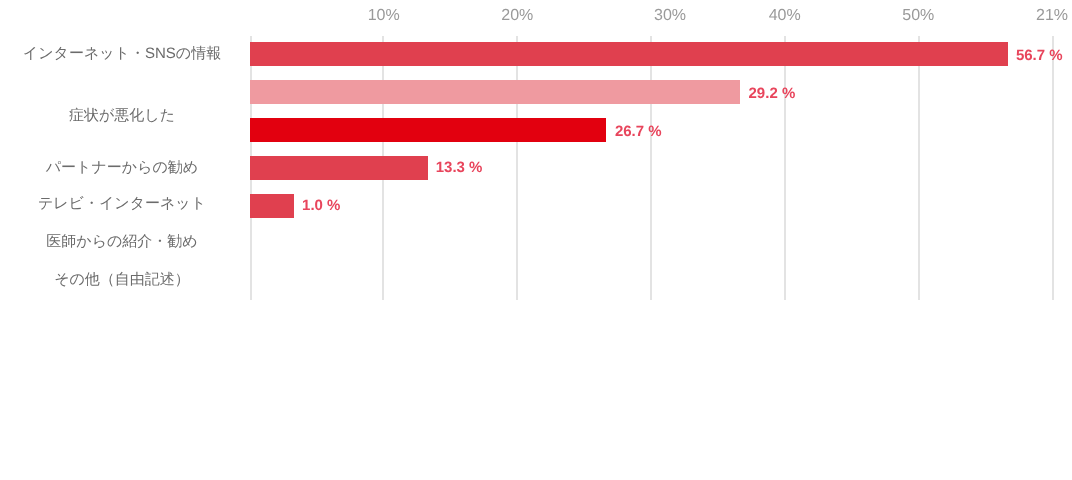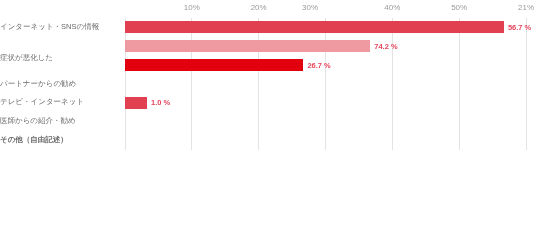--- a/index.html
+++ b/index.html
@@ -95,21 +95,21 @@
     left: 0;
     top: 18px;
     width: 122px;
     height: 132px;
   }
 
   .cat-label {
     position: absolute;
     right: 0;
     width: 122px;
-    text-align: left;
+    text-align: center;
     font-size: 7.5px;
     color: #6b6b6b;
     white-space: nowrap;
     line-height: 18.85px;
     height: 18.85px;
   }
 
   .baseline {
     position: absolute;
     left: 125px;
@@ -122,21 +122,21 @@
   }
 </style>
 </head>
 <body>
 
 <div id="chart-root">
 
   <div class="axis-strip">
       <div class="tick-label" style="left: 66.8333px; color: rgb(154, 154, 154);">10%</div>
       <div class="tick-label" style="left: 133.667px; color: rgb(154, 154, 154);">20%</div>
-      <div class="tick-label" style="left: 185px; color: rgb(154, 154, 154); text-align: right;">30%</div>
+      <div class="tick-label" style="left: 210px; color: rgb(154, 154, 154); text-align: right;">30%</div>
       <div class="tick-label" style="left: 267.333px; color: rgb(154, 154, 154);">40%</div>
       <div class="tick-label" style="left: 334.167px; color: rgb(154, 154, 154);">50%</div>
       <div class="tick-label" style="left: 401px; color: rgb(154, 154, 154);">21%</div>
     </div>
 
   <div class="baseline"></div>
 
   <div class="plot-area">
     <div class="gridlines">
         <div class="gridline" style="left: 66.3333px; background: rgb(227, 227, 227);"></div>
@@ -146,37 +146,41 @@
         <div class="gridline" style="left: 333.667px; background: rgb(227, 227, 227);"></div>
         <div class="gridline" style="left: 400.5px; background: rgb(227, 227, 227);"></div>
       </div>
     <div class="rows">
         <div class="row" style="top: 0px; height: 18.8571px;">
           <div class="bar" style="width: 378.945px; background: rgb(224, 64, 79); top: 3.42857px;"></div>
           <div class="bar-value" style="left: 382.945px; top: 3.92857px; color: rgb(232, 69, 92);">56.7 %</div>
         </div>
         <div class="row" style="top: 18.8571px; height: 18.8571px;">
           <div class="bar" style="width: 245.278px; background: rgb(239, 154, 160); top: 3.42857px;"></div>
-          <div class="bar-value" style="left: 249.278px; top: 3.92857px; color: rgb(232, 69, 92);">74.2 %</div>
+          <div class="bar-value" style="left: 249.278px; top: 3.92857px; color: rgb(232, 69, 92);">29.2 %</div>
         </div>
         <div class="row" style="top: 37.7143px; height: 18.8571px;">
           <div class="bar" style="width: 178.445px; background: rgb(226, 0, 15); top: 3.42857px;"></div>
           <div class="bar-value" style="left: 182.445px; top: 3.92857px; color: rgb(232, 69, 92);">26.7 %</div>
+        </div>
+        <div class="row" style="top: 56.5714px; height: 18.8571px;">
+          <div class="bar" style="width: 88.8883px; background: rgb(224, 64, 79); top: 3.42857px;"></div>
+          <div class="bar-value" style="left: 92.8883px; top: 3.92857px; color: rgb(232, 69, 92);">13.3 %</div>
         </div>
         <div class="row" style="top: 75.4286px; height: 18.8571px;">
           <div class="bar" style="width: 22.055px; background: rgb(224, 64, 79); top: 3.42857px;"></div>
           <div class="bar-value" style="left: 26.055px; top: 3.92857px; color: rgb(232, 69, 92);">1.0 %</div>
         </div>
         <div class="row" style="top: 94.2857px; height: 18.8571px;"></div>
         <div class="row" style="top: 113.143px; height: 18.8571px;"></div>
       </div>
   </div>
 
   <div class="cat-labels">
       <div class="cat-label" style="top: 0px; height: 18.8571px; line-height: 18.8571px; color: rgb(107, 107, 107);">インターネット・SNSの情報</div>
       <div class="cat-label" style="top: 31px; height: 18.8571px; line-height: 18.8571px; color: rgb(107, 107, 107); margin-left: 29px;">症状が悪化した</div>
       <div class="cat-label" style="top: 56.5714px; height: 18.8571px; line-height: 18.8571px; color: rgb(107, 107, 107);">パートナーからの勧め</div>
       <div class="cat-label" style="top: 75.4286px; height: 18.8571px; line-height: 18.8571px; color: rgb(107, 107, 107);">テレビ・インターネット</div>
       <div class="cat-label" style="top: 94.2857px; height: 18.8571px; line-height: 18.8571px; color: rgb(107, 107, 107);">医師からの紹介・勧め</div>
-      <div class="cat-label" style="top: 113.143px; height: 18.8571px; line-height: 18.8571px; color: rgb(107, 107, 107); font-weight: bold;">その他（自由記述）</div>
+      <div class="cat-label" style="top: 113.143px; height: 18.8571px; line-height: 18.8571px; color: rgb(107, 107, 107);">その他（自由記述）</div>
     </div>
 
 </div>
 
 </body></html>

